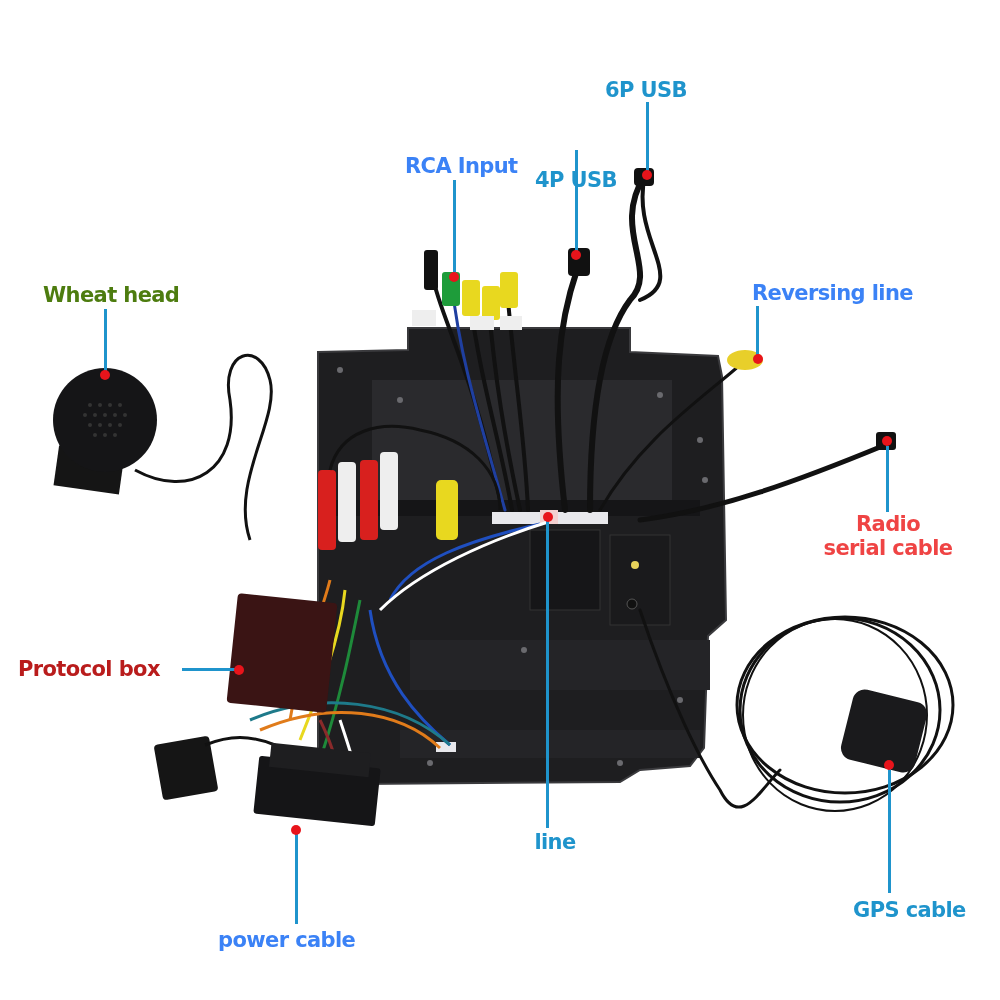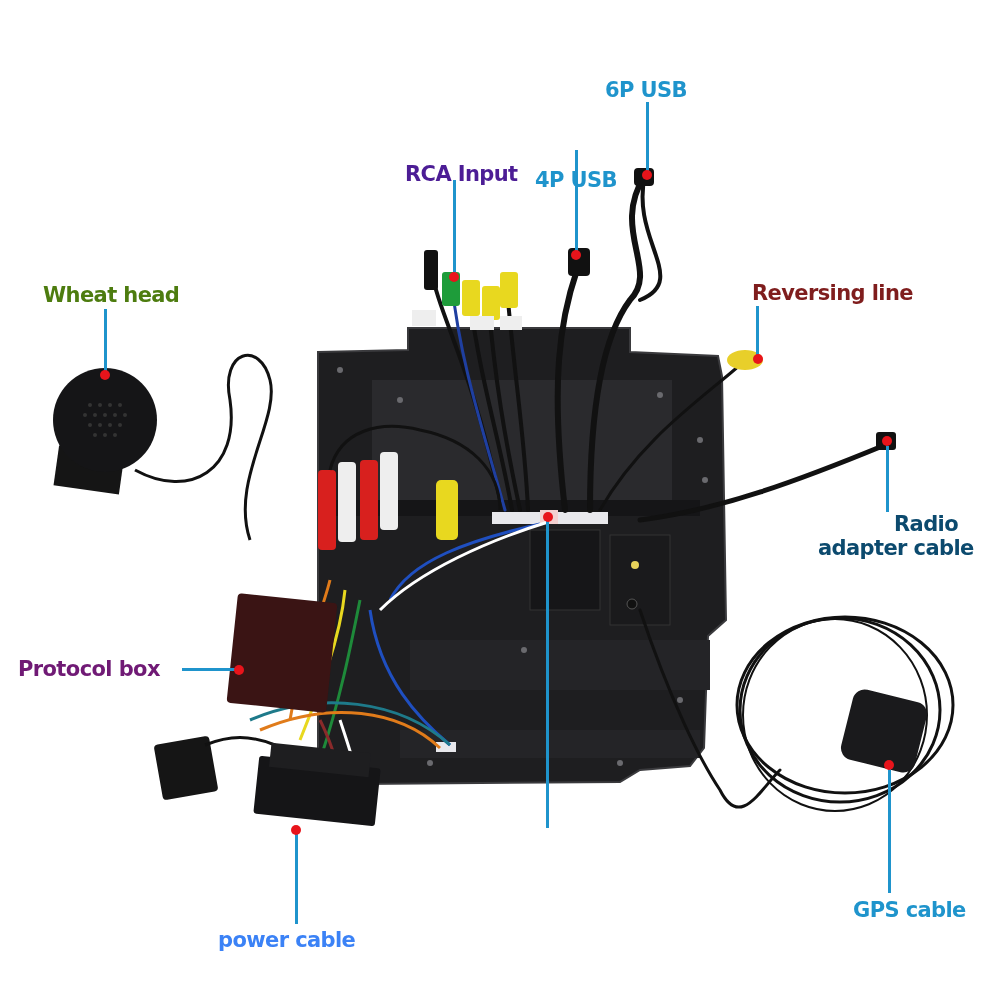--- a/index.html
+++ b/index.html
@@ -162,24 +162,25 @@
 <div class="dot" style="left: 100px; top: 370px; background: rgb(232, 20, 27);"></div>
 <div class="dot" style="left: 753px; top: 354px; background: rgb(232, 20, 27);"></div>
 <div class="dot" style="left: 882px; top: 436px; background: rgb(232, 20, 27);"></div>
 <div class="dot" style="left: 234px; top: 665px; background: rgb(232, 20, 27);"></div>
 <div class="dot" style="left: 543px; top: 512px; background: rgb(232, 20, 27);"></div>
 <div class="dot" style="left: 884px; top: 760px; background: rgb(232, 20, 27);"></div>
 <div class="dot" style="left: 291px; top: 825px; background: rgb(232, 20, 27);"></div>
 
 <div class="label" style="left: 605px; top: 78px; color: rgb(31, 148, 204);">6P USB</div>
 <div class="label" style="left: 535px; top: 125px; color: rgb(31, 148, 204); margin-top: 43px;">4P USB</div>
-<div class="label" style="left: 405px; top: 154px; color: #4c1d95; margin-top: 8px;">RCA Input</div>
+<div class="label" style="left: 405px; top: 154px; color: #3b82f6;">RCA Input</div>
 <div class="label" style="left: 43px; top: 283px; color: #4d7c0f;">Wheat head</div>
-<div class="label" style="left: 752px; top: 281px; color: #7f1d1d;">Reversing line</div>
-<div class="label center" style="left: 818px; top: 512px; width: 140px; color: #0c4a6e; text-align: right;">
+<div class="label" style="left: 752px; top: 281px; color: #3b82f6;">Reversing line</div>
+<div class="label center" style="left: 818px; top: 512px; width: 140px; color: #ef4444;">
   <div>Radio</div>
-  <div>adapter cable</div>
+  <div>serial cable</div>
 </div>
-<div class="label" style="left: 18px; top: 657px; color: #701a75;">Protocol box</div>
+<div class="label" style="left: 18px; top: 657px; color: #b91c1c;">Protocol box</div>
 <div class="label center" style="left: 470px; top: 830px; width: 170px; color: rgb(31, 148, 204);">
+  <div>line</div>
 </div>
 <div class="label" style="left: 853px; top: 898px; color: rgb(31, 148, 204);">GPS cable</div>
 <div class="label" style="left: 218px; top: 928px; color: #3b82f6;">power cable</div>
 
 </body></html>

